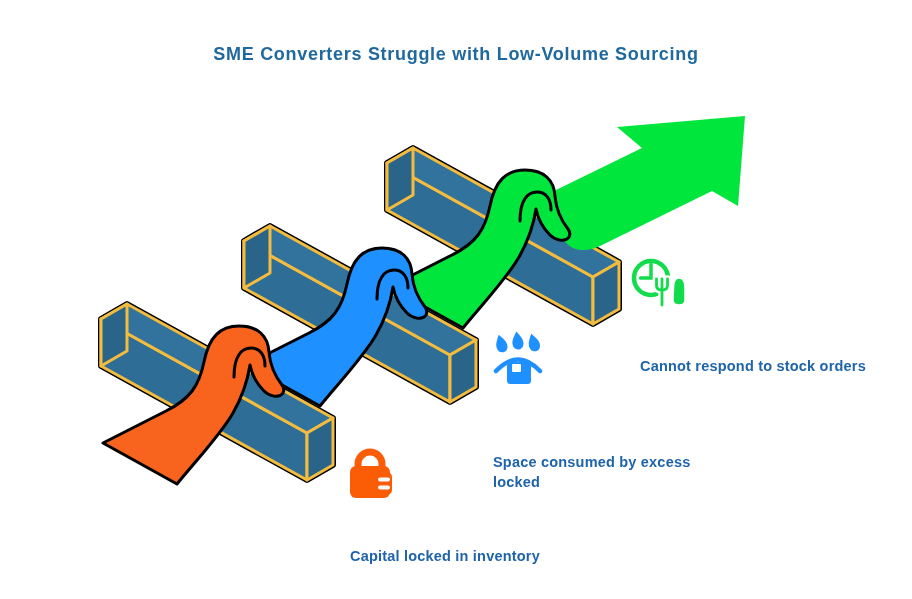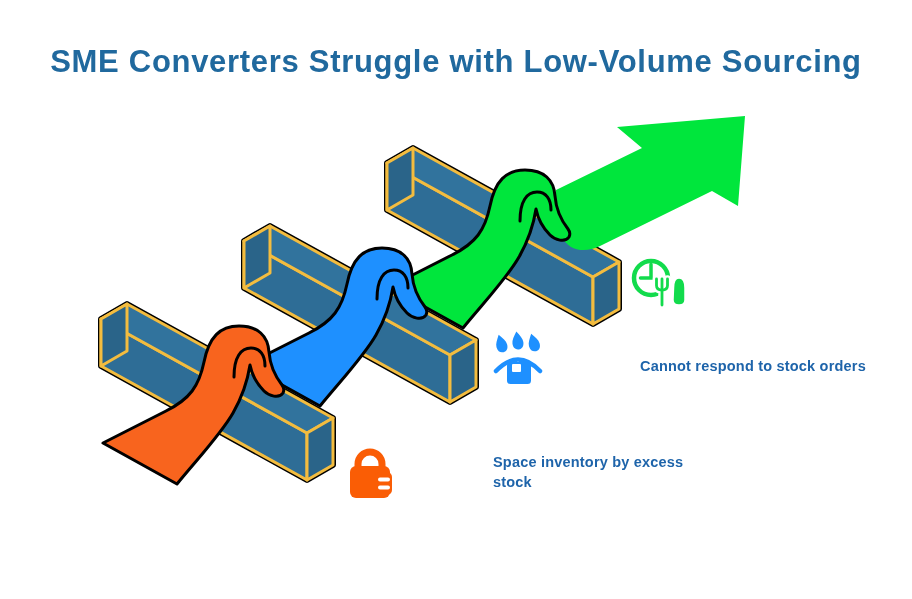--- a/index.html
+++ b/index.html
@@ -1,19 +1,19 @@
 <!DOCTYPE html>
 <html style="--bg: #ffffff; --title-color: #20699e; --caption-color: #1e64aa; --ribbon-orange: #f8641e; --ribbon-blue: #1e90ff; --ribbon-green: #00e63c; --icon-orange: #fa5d05; --icon-blue: #1e90ff; --icon-green: #12db4c; --bar-fill: #2e6d96; --bar-top: #31739d; --bar-cap: #2a6489; --bar-edge: #f3bc3f; --outline-color: #000000;"><head>
 <meta charset="utf-8">
 <style>
   html,body{margin:0;padding:0;background:#fff;}
   #stage{position:relative;width:912px;height:599px;background:var(--bg,#fff);overflow:hidden;
          font-family:"Liberation Sans","DejaVu Sans",sans-serif;}
   .title{position:absolute;top:44px;left:0;width:912px;text-align:center;
-         font-size:31px;font-weight:700;letter-spacing:0.7px;color:var(--title-color,#20699e);}
+         font-size:18px;font-weight:700;letter-spacing:0.7px;color:var(--title-color,#20699e);}
   .caption{position:absolute;font-size:14.5px;font-weight:700;line-height:1.38;
            color:var(--caption-color,#1e64aa);letter-spacing:0.2px;}
   #cap-capital{left:350px;top:546px;}
   #cap-space{left:493px;top:452px;width:200px;}
   #cap-rush{left:640px;top:356px;}
   svg{position:absolute;left:0;top:0;}
   .bar-sil{fill:var(--bar-fill,#2e6d96);stroke:var(--outline-color,#000);stroke-width:6;stroke-linejoin:round;}
   .bar-face{stroke:var(--bar-edge,#f3bc3f);stroke-width:3;stroke-linejoin:round;}
   .bar-front{fill:var(--bar-fill,#2e6d96);}
   .bar-top{fill:var(--bar-top,#31739d);}
@@ -100,15 +100,16 @@
       <path class="clockhands" d="M651,264.5 L651,278 L640.5,278"></path>
       <path class="casing" d="M656.5,279 v6.5 q0,4.5 5.5,4.5 q5.5,0 5.5,-4.5 V279 M662,279 v11 M662,290 v15"></path>
       <path class="forkline" d="M656.5,279 v6.5 q0,4.5 5.5,4.5 q5.5,0 5.5,-4.5 V279"></path>
       <path class="forkline" d="M662,279 v11"></path>
       <path class="forkline" d="M662,290 v15"></path>
       <path class="knife" d="M672.5,300 L673,288 Q673,277.5 679,277.5 Q685.5,277.5 685.5,288 L685.5,300 Q685.5,305.5 679,305.5 Q672.5,305.5 672.5,300 Z"></path>
     </g>
   </svg>
 
   <div class="title">SME Converters Struggle with Low-Volume Sourcing</div>
-  <div class="caption" id="cap-space">Space inventory by excess stock</div>
+  <div class="caption" id="cap-capital">Capital locked in inventory</div>
+  <div class="caption" id="cap-space">Space consumed by excess locked</div>
   <div class="caption" id="cap-rush">Cannot respond to stock orders</div>
 </div>
 
 </body></html>

